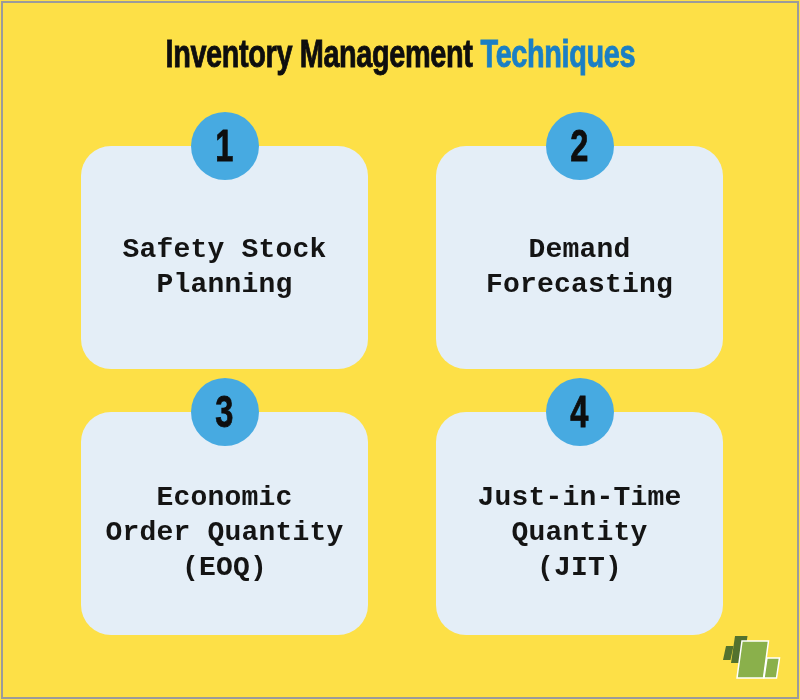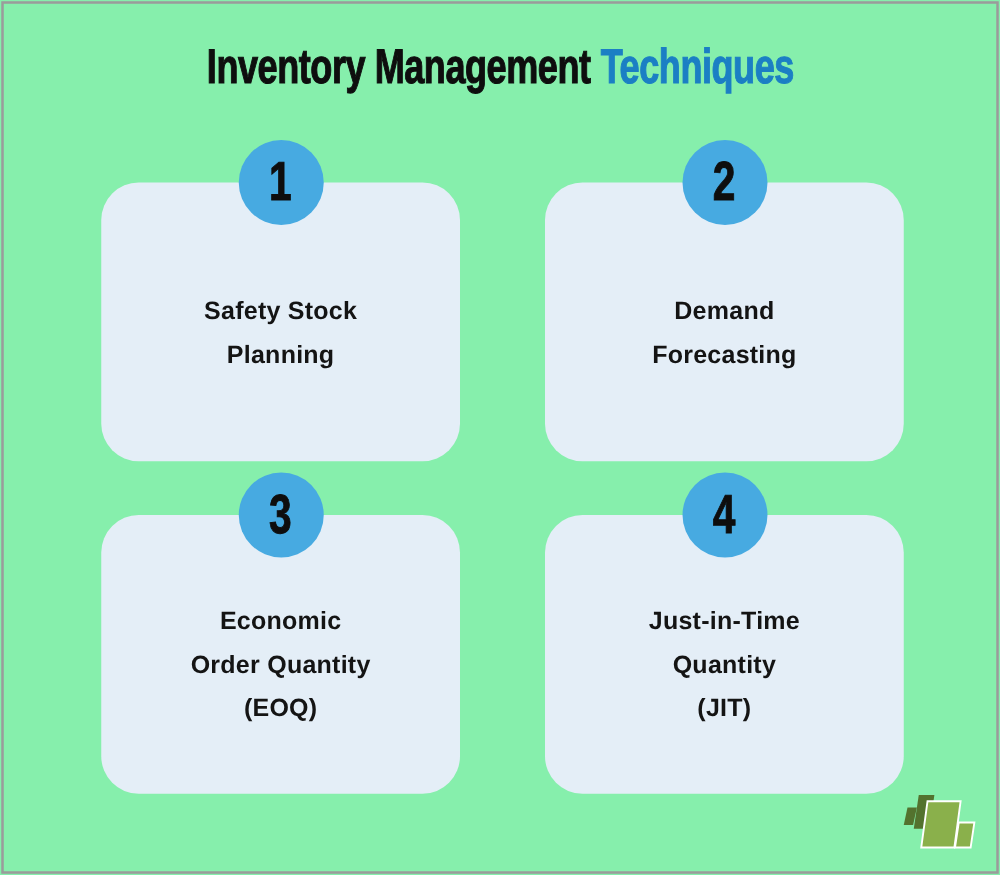--- a/index.html
+++ b/index.html
@@ -7,21 +7,21 @@
     --circle-bg:#47aae1;
     --text:#141414;
     --title-black:#0e0e0e;
     --title-accent:#1b7fc4;
     --border-gray:#9b9b9b;
     --logo-light-green:#8ab04b;
     --logo-dark-green:#53722e;
   }
   *{margin:0;padding:0;box-sizing:border-box;}
   html,body{width:800px;height:700px;background:#ffffff;font-family:"Liberation Sans",sans-serif;}
-  .stage{position:relative;width:800px;height:700px;background:#86efac;overflow:hidden;}
+  .stage{position:relative;width:800px;height:700px;background:#fde047;overflow:hidden;}
   .frame{position:absolute;inset:1px;border:2px solid var(--border-gray);pointer-events:none;}
 
   
   .title{position:absolute;top:31px;left:0;right:0;text-align:center;font-size:39px;line-height:46px;font-weight:700;white-space:nowrap;}
   .title-inner{display:inline-block;transform:scaleX(0.74);letter-spacing:-0.5px;-webkit-text-stroke:0.9px currentColor;}
   .title-main{color:var(--title-black);-webkit-text-stroke:0.9px var(--title-black);margin-right:11px;}
   .title-accent{color:var(--title-accent);-webkit-text-stroke:0.9px var(--title-accent);}
 
   
   .card{position:absolute;width:287px;height:223px;background:var(--card-bg);border-radius:30px;}
@@ -29,22 +29,22 @@
   .card-2{left:436px;top:146px;}
   .card-3{left:81px;top:412px;}
   .card-4{left:436px;top:412px;}
 
   .badge{position:absolute;top:-34px;left:50%;transform:translateX(-50%);width:68px;height:68px;border-radius:50%;
          background:var(--circle-bg);display:flex;align-items:center;justify-content:center;}
   .badge-num{display:inline-block;transform:scaleX(0.74);font-size:44px;font-weight:700;color:#0e0e0e;
              -webkit-text-stroke:0.8px #0e0e0e;line-height:1;}
 
   .card-label{display:flex;width:100%;height:100%;align-items:center;justify-content:center;text-align:center;
-              padding-top:18px;font-size:20px;line-height:35px;font-weight:700;color:var(--text);white-space:pre-line;
-              letter-spacing:0.2px;}
+              padding-top:18px;font-size:28px;line-height:35px;font-weight:700;color:var(--text);white-space:pre-line;
+              letter-spacing:0.2px;font-family:Liberation Mono, monospace;}
 
   
   .logo{position:absolute;left:713px;top:626px;width:72px;height:60px;}
 </style>
 </head>
 <body>
 
 <div class="stage">
 
   <h1 class="title">

